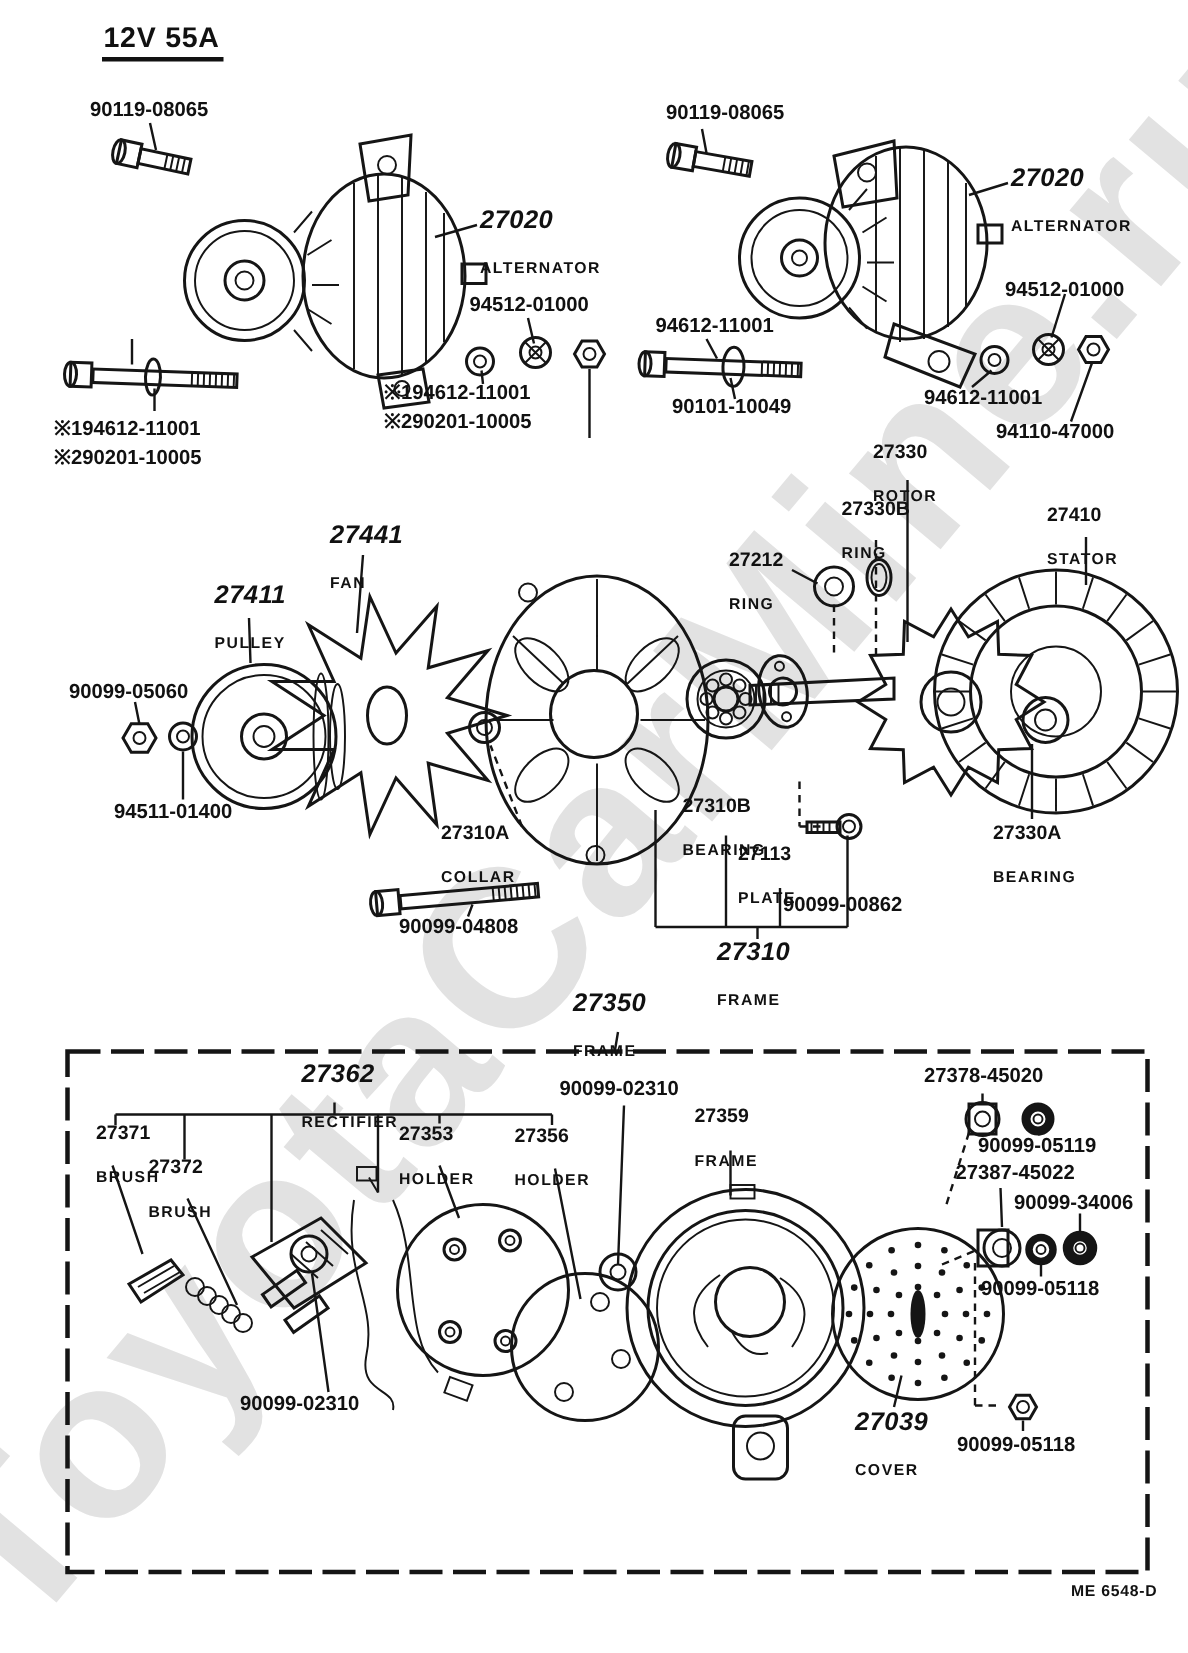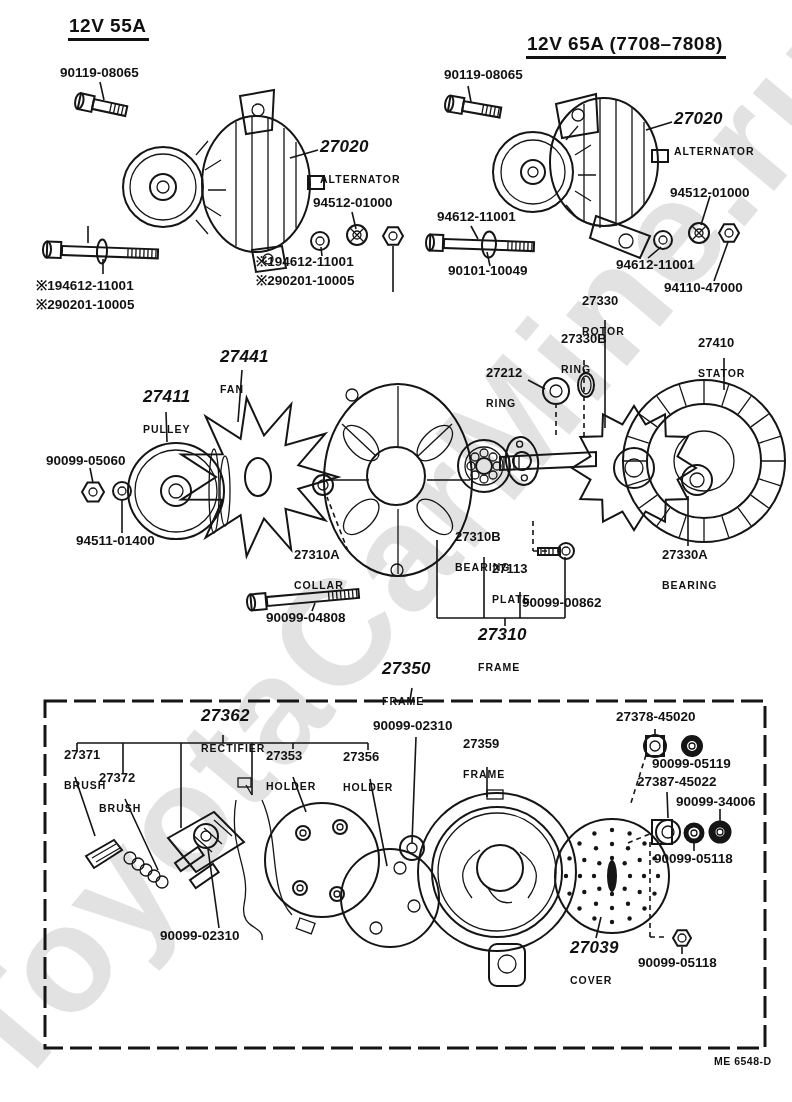--- a/index.html
+++ b/index.html
@@ -341,21 +341,20 @@
       M667,792 L668,818 M720,809 L720,821 M694,851 L694,841 M219,928 L208,849
       M596,938 L601,917 M682,947 L682,954
       M437,618 L565,618 M437,618 L437,540 M484,618 L484,557 M520,618 L520,592
       M565,618 L565,557 M505,618 L505,626 M565,558 L565,596"></path>
     <path class="ldd" d="M584,360 L584,440 M556,403 L556,438 M348,551 L327,497
       M533,521 L533,551 M533,551 L547,551 M646,755 L630,806 M628,843 L652,833
       M650,842 L650,937 M650,937 L668,937"></path>
   </svg>
 
   <div class="lbl title" style="left:68px;top:16px">12V 55A</div>
-  <div class="lbl title" style="left:526px;top:34px">12V 65A (7708–7808)</div>
 
   <div class="lbl p13" style="left:60px;top:66px">90119-08065</div>
   <div class="lbl p13" style="left:444px;top:68px">90119-08065</div>
 
   <div class="lbl" style="left:320px;top:138px">
     <div class="p16">27020</div>
     <div class="sub">ALTERNATOR</div>
   </div>
   <div class="lbl" style="left:674px;top:110px">
     <div class="p16">27020</div>

